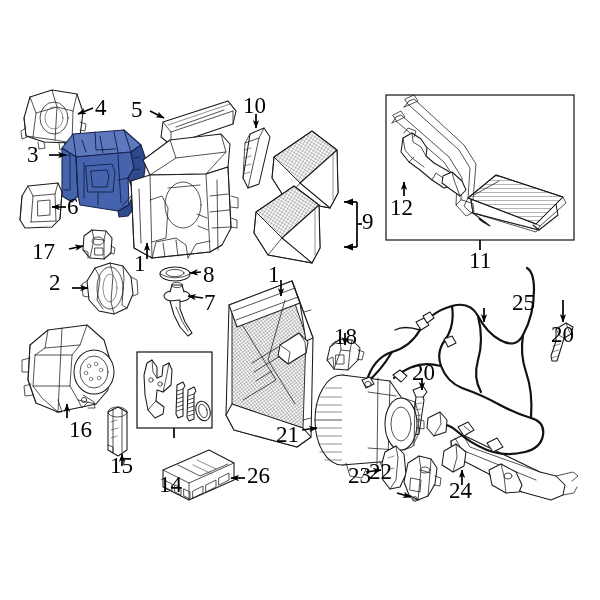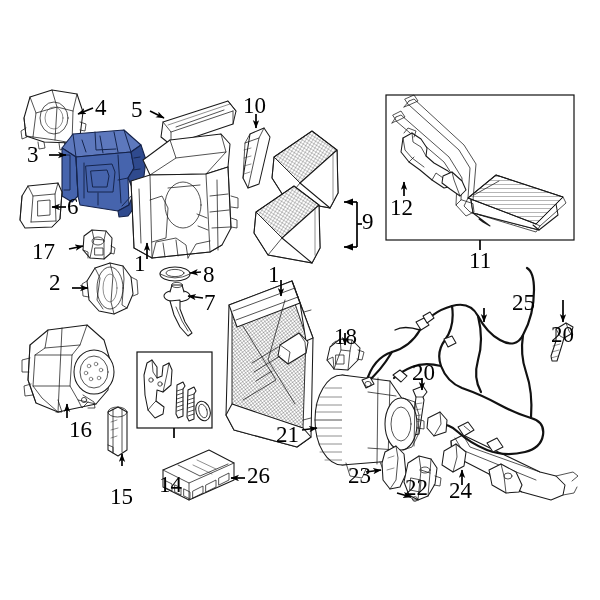--- a/index.html
+++ b/index.html
@@ -662,26 +662,26 @@
   <div class="callout-label" style="left:131px; top:98px;">5</div>
   <div class="callout-label" style="left:67px;  top:195px;">6</div>
   <div class="callout-label" style="left:204px; top:291px;">7</div>
   <div class="callout-label" style="left:203px; top:263px;">8</div>
   <div class="callout-label" style="left:362px; top:210px;">9</div>
   <div class="callout-label" style="left:243px; top:94px;">10</div>
   <div class="callout-label" style="left:469px; top:249px;text-align:right;">11</div>
   <div class="callout-label" style="left:390px; top:196px;">12</div>
   <div class="callout-label" style="left:268px; top:263px;">1</div>
   <div class="callout-label" style="left:159px; top:437px;margin-top:36px;">14</div>
-  <div class="callout-label" style="left:110px; top:485px;text-align:center;">15</div>
+  <div class="callout-label" style="left:110px; top:454px;text-align:center;">15</div>
   <div class="callout-label" style="left:69px;  top:418px;">16</div>
   <div class="callout-label" style="left:32px;  top:240px;">17</div>
   <div class="callout-label" style="left:334px; top:325px;">18</div>
   <div class="callout-label" style="left:412px; top:361px;">20</div>
   <div class="callout-label" style="left:551px; top:283px;margin-top:40px;">20</div>
   <div class="callout-label" style="left:276px; top:423px;">21</div>
-  <div class="callout-label" style="left:369px; top:476px;margin-left:36px;">22</div>
+  <div class="callout-label" style="left:369px; top:460px;">22</div>
   <div class="callout-label" style="left:348px; top:464px;">23</div>
   <div class="callout-label" style="left:449px; top:479px;text-align:center;">24</div>
   <div class="callout-label" style="left:471px; top:291px;margin-left:41px;">25</div>
   <div class="callout-label" style="left:247px; top:464px;">26</div>
 
 </div>
 
 </body></html>

